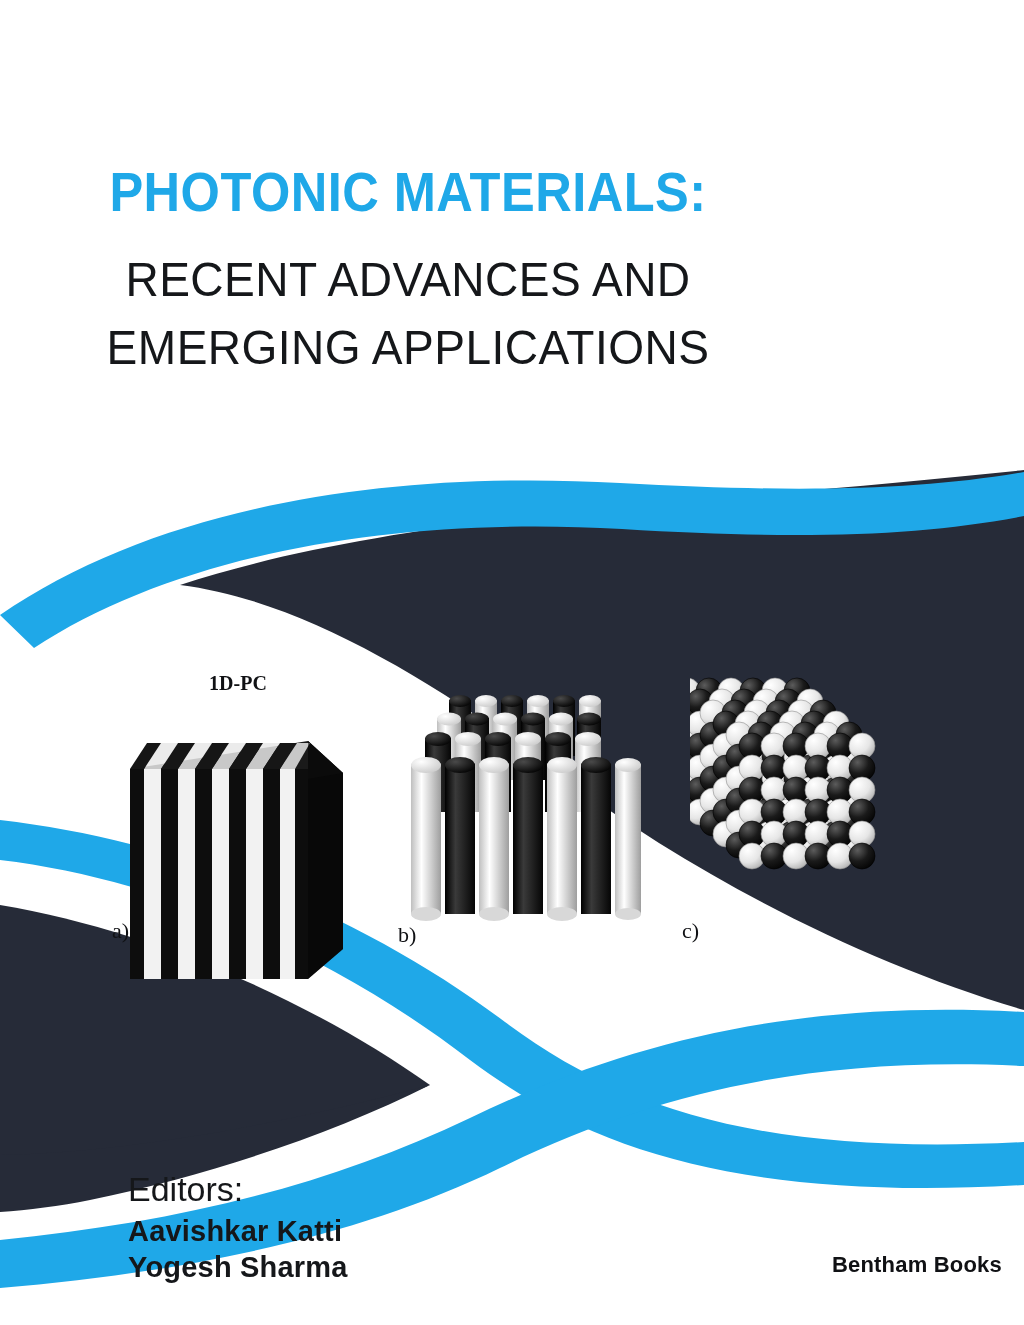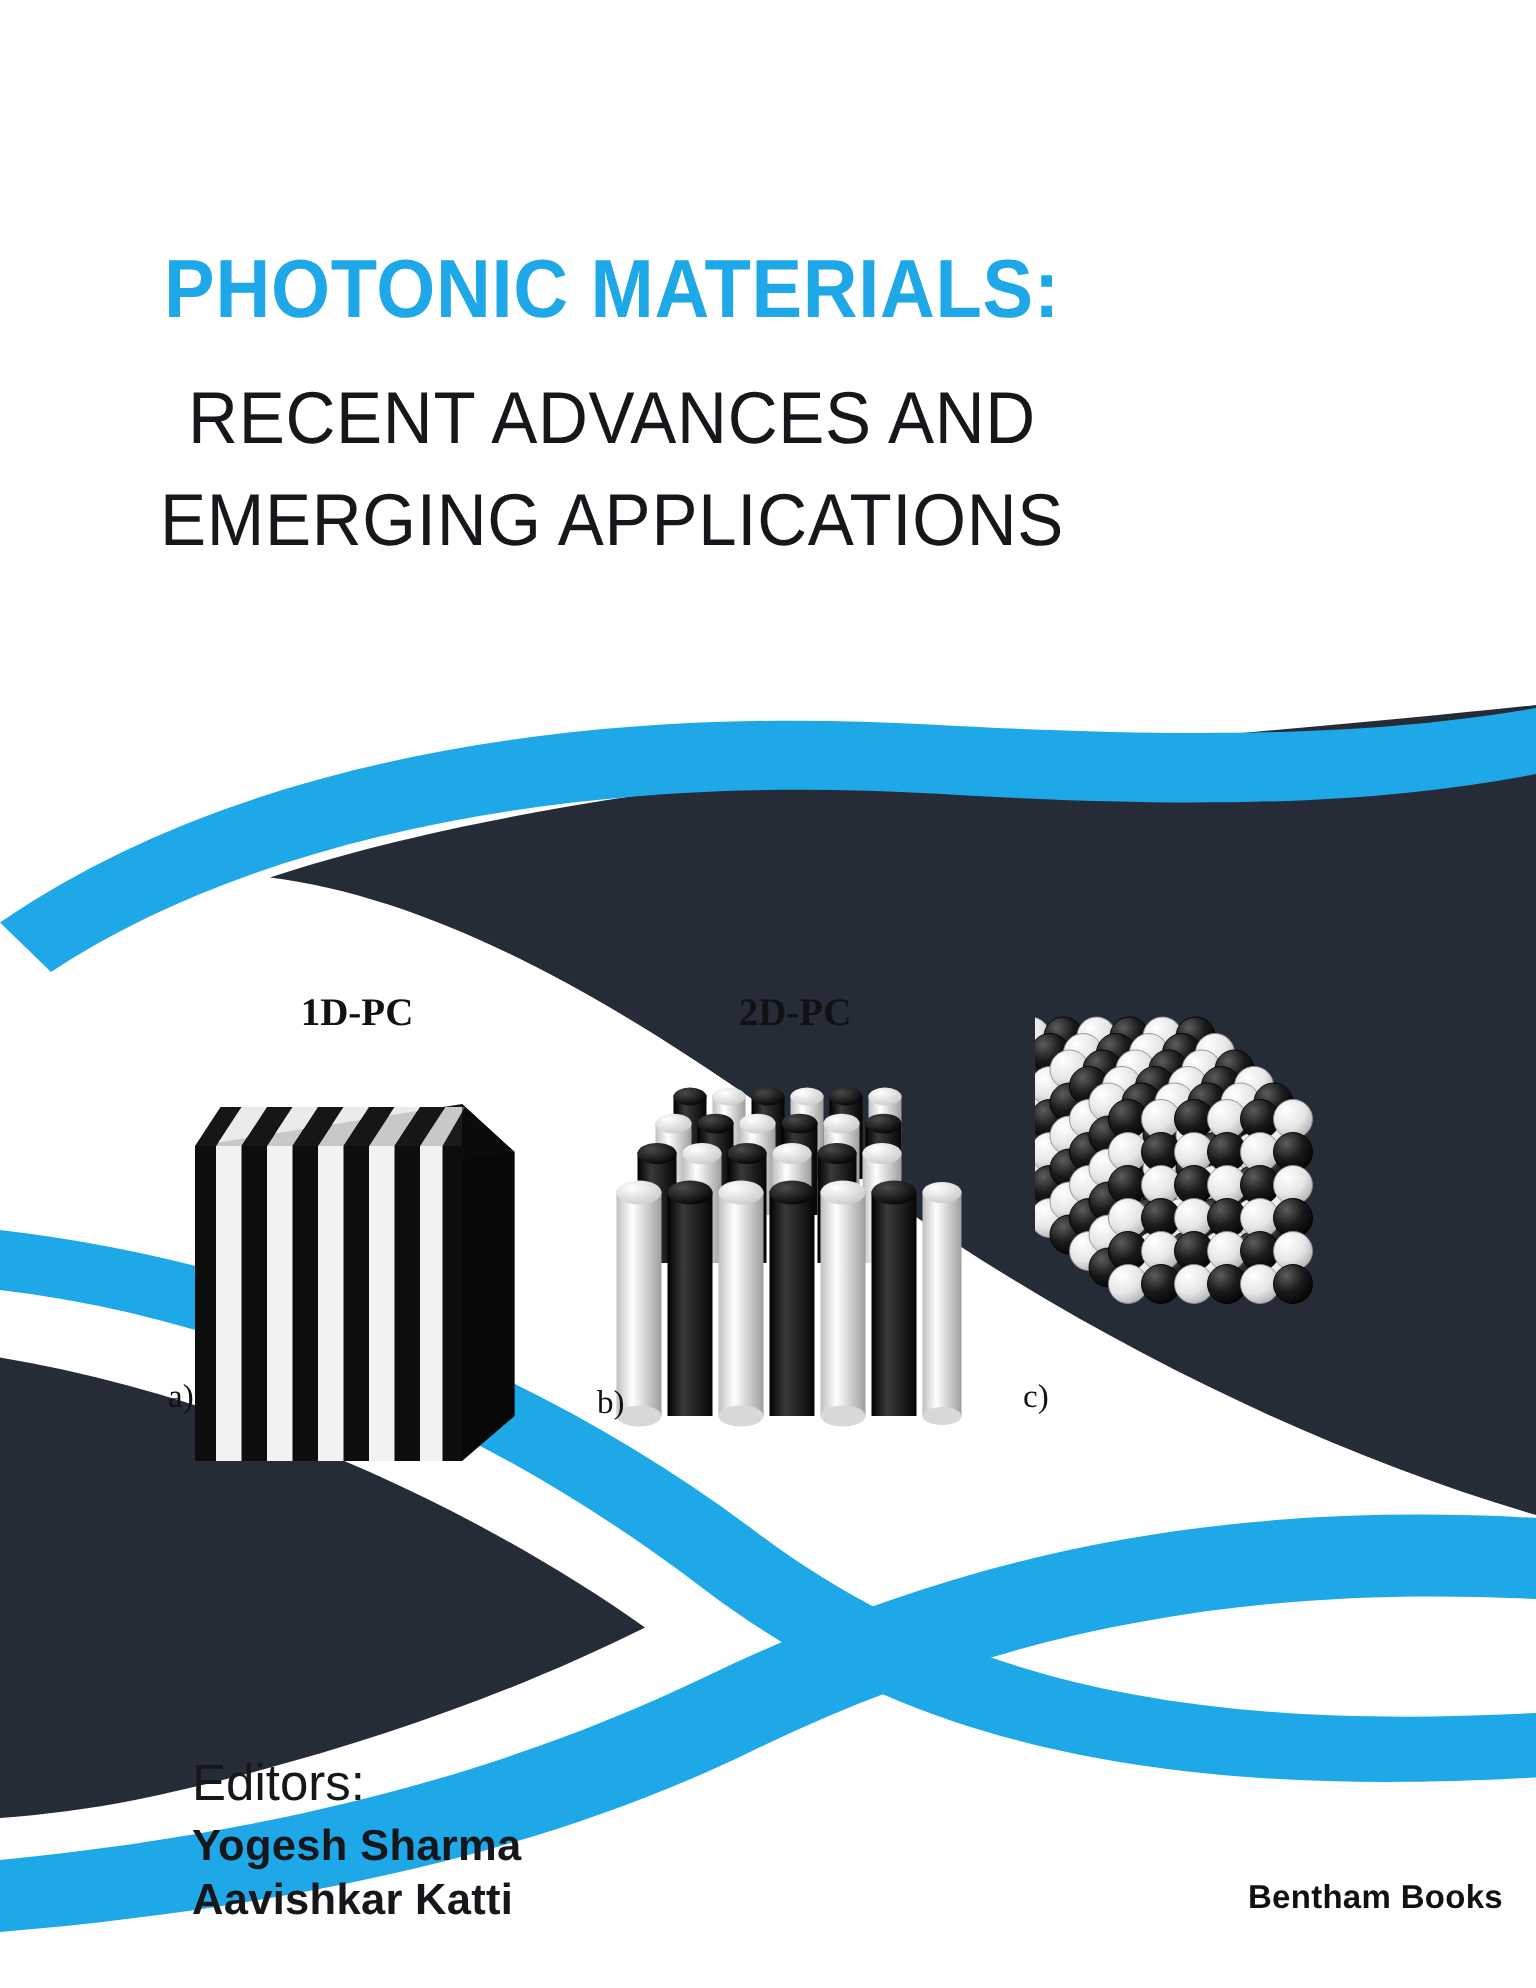--- a/index.html
+++ b/index.html
@@ -70,23 +70,23 @@
     height: 340px;
   }
   .fig-col {
     position: absolute;
     top: 0;
     text-align: center;
   }
   .fig-label {
     font-family: "Liberation Serif", serif;
     font-weight: bold;
-    font-size: 26px;
+    font-size: 20px;
     color: #101114;
-    margin: 0;
+    margin: 12px;
   }
   .fig-tag {
     position: absolute;
     font-family: "Liberation Serif", serif;
     font-size: 22px;
     color: #101114;
   }
 
   .fig-1d { left: 38px; width: 260px; }
   .fig-2d { left: 330px; width: 260px; }
@@ -192,21 +192,20 @@
             <polygon points="111,58 128,58 145,32 128,32" fill="#161616"></polygon>
             <polygon points="145,58 162,58 179,32 162,32" fill="#161616"></polygon>
           </g>
           <polygon points="190,30 225,62 225,238 190,268" fill="#000000" opacity="0.55"></polygon>
         </svg>
       </div>
       <span class="fig-tag" style="left:4px; top:258px;">a)</span>
     </div>
 
     <div class="fig-col fig-2d">
-      <p class="fig-label">2D-PC</p>
       <div class="fig-svg-wrap">
         <svg width="250" height="270" viewBox="0 0 250 270">
           <defs>
             <linearGradient id="rodW" x1="0" y1="0" x2="1" y2="0">
               <stop offset="0" stop-color="#bfbfbf"></stop>
               <stop offset="0.35" stop-color="#ffffff"></stop>
               <stop offset="1" stop-color="#9e9e9e"></stop>
             </linearGradient>
             <linearGradient id="rodB" x1="0" y1="0" x2="1" y2="0">
               <stop offset="0" stop-color="#000000"></stop>
@@ -468,19 +467,19 @@
               <circle cx="172.0" cy="180.0" r="13" fill="url(#sphB3)" stroke="#000" stroke-width="0.6"></circle>
             </g>
         </svg>
       </div>
       <span class="fig-tag" style="left:-8px; top:258px;">c)</span>
     </div>
   </div>
 
   <div class="editors">
     <p class="editors-label">Editors:</p>
+    <p class="editor-name">Aavishkar Katti</p>
     <p class="editor-name">Yogesh Sharma</p>
-    <p class="editor-name">Aavishkar Katti</p>
   </div>
 
   <div class="publisher">Bentham Books</div>
 
 </div>
 
 </body></html>

